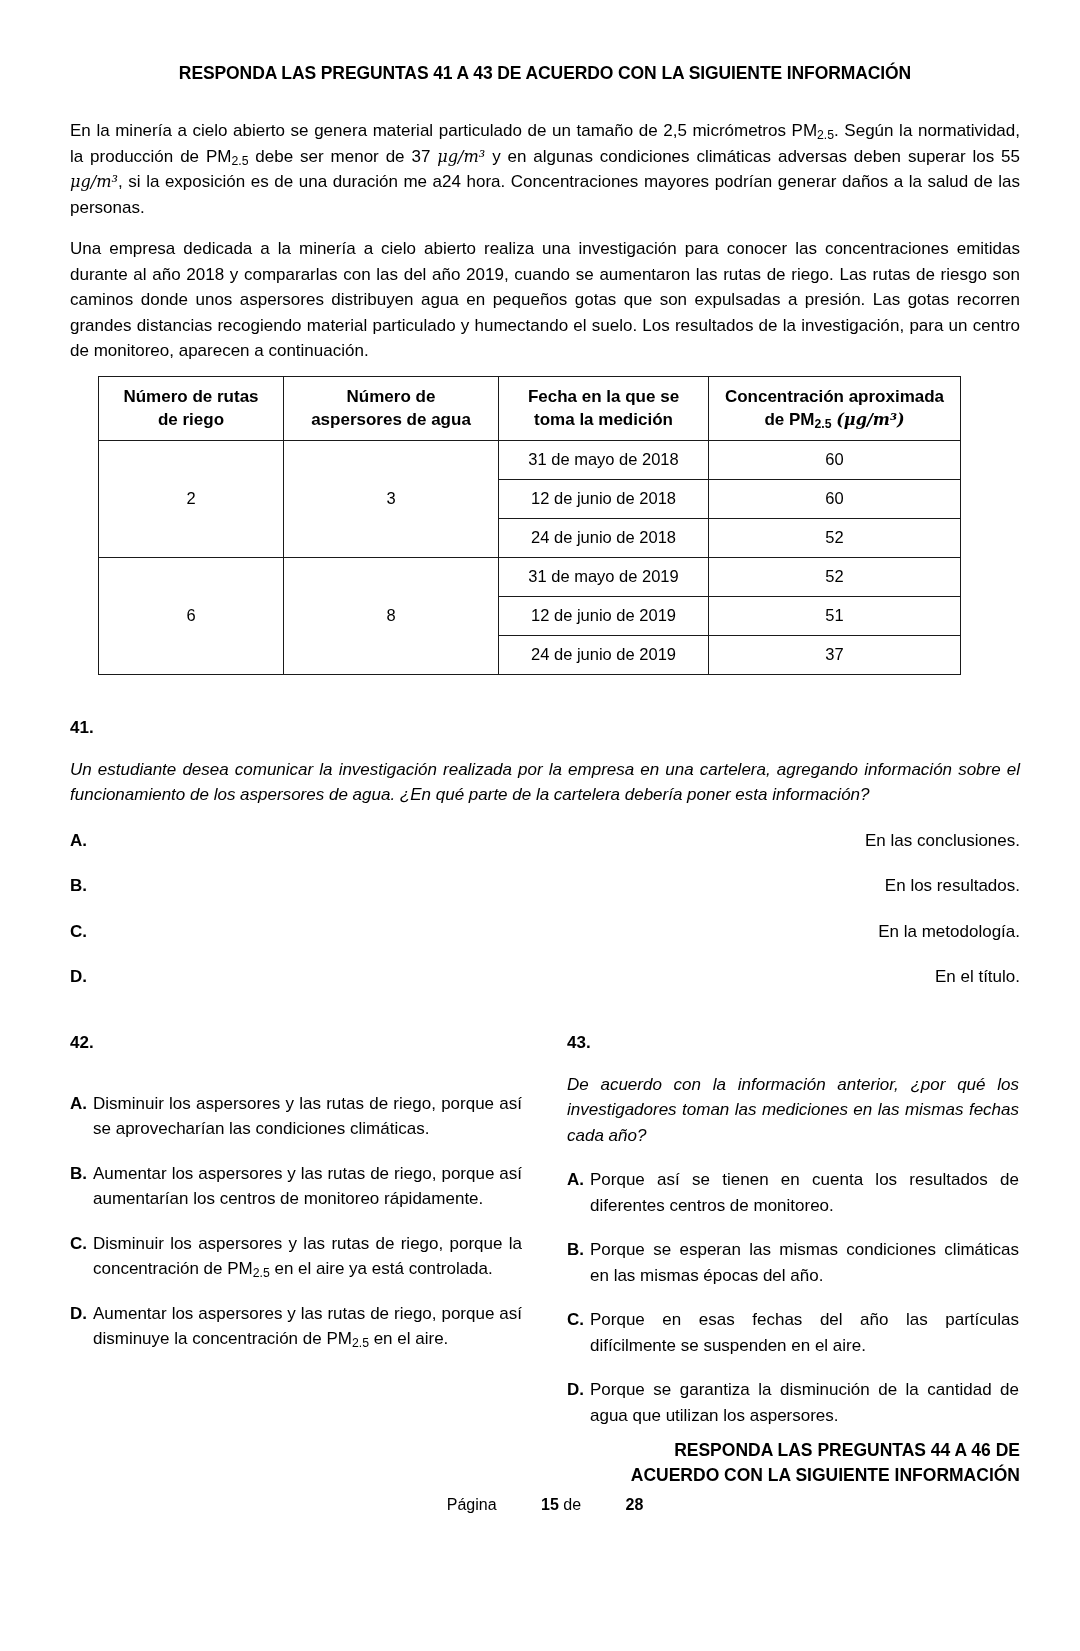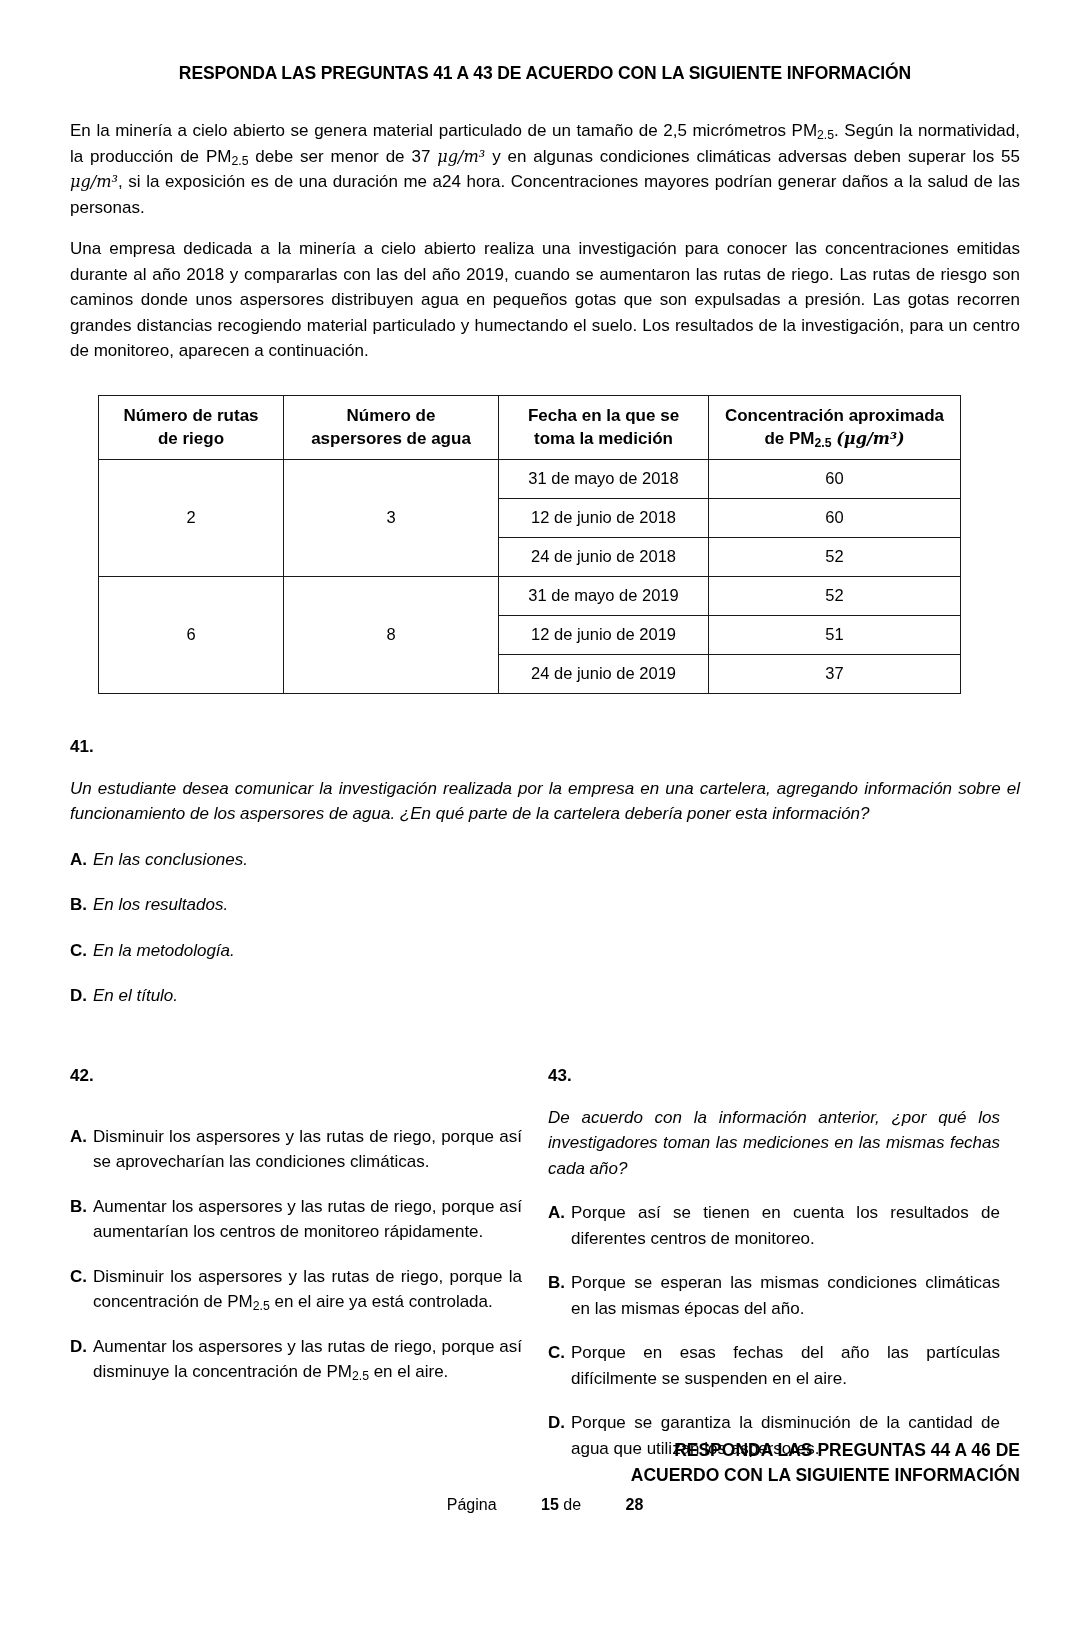--- a/index.html
+++ b/index.html
@@ -47,21 +47,21 @@
   .para.p2 { margin-top: 16px; }
 
   sub { font-size: 0.72em; vertical-align: -0.22em; line-height: 0; }
   .mathit {
     font-family: "DejaVu Serif", serif;
     font-style: italic;
     font-size: 0.95em;
   }
 
   
-  .table-wrap { margin-top: 31px; padding-left: 28px; padding-right: 28px; }
+  .table-wrap { margin-top: 12px; padding-left: 28px; padding-right: 28px; }
   table.data {
     border-collapse: collapse;
     width: 862px;
     table-layout: fixed;
   }
   table.data th, table.data td {
     border: 1.4px solid #1a1a1a;
     text-align: center;
     vertical-align: middle;
     font-size: 16.5px;
@@ -116,29 +116,29 @@
     line-height: 25.5px;
   }
   .opt-text {
     text-align: justify;
     font-size: 17px;
     line-height: 25.5px;
     flex: 1;
   }
 
   #q41 { margin-top: 40px; }
-  #q41 .opt-text { text-align: left; font-style: italic; }
+  #q41 .opt-text { text-align: right; }
   #q41 .option { margin-top: 20px; }
   #q41 .options { margin-top: 5px; }
 
   
   .two-col {
     display: flex;
-    margin-top: 54px;
-    gap: 26px;
+    margin-top: 40px;
+    gap: 45px;
   }
   .col { width: 452px; }
   .col .q-num { width: 42px; flex: 0 0 42px; }
   .col .options { margin-top: 4px; }
 
   
   .footer-heading {
     position: absolute;
     left: 0;
     top: 1438px;

